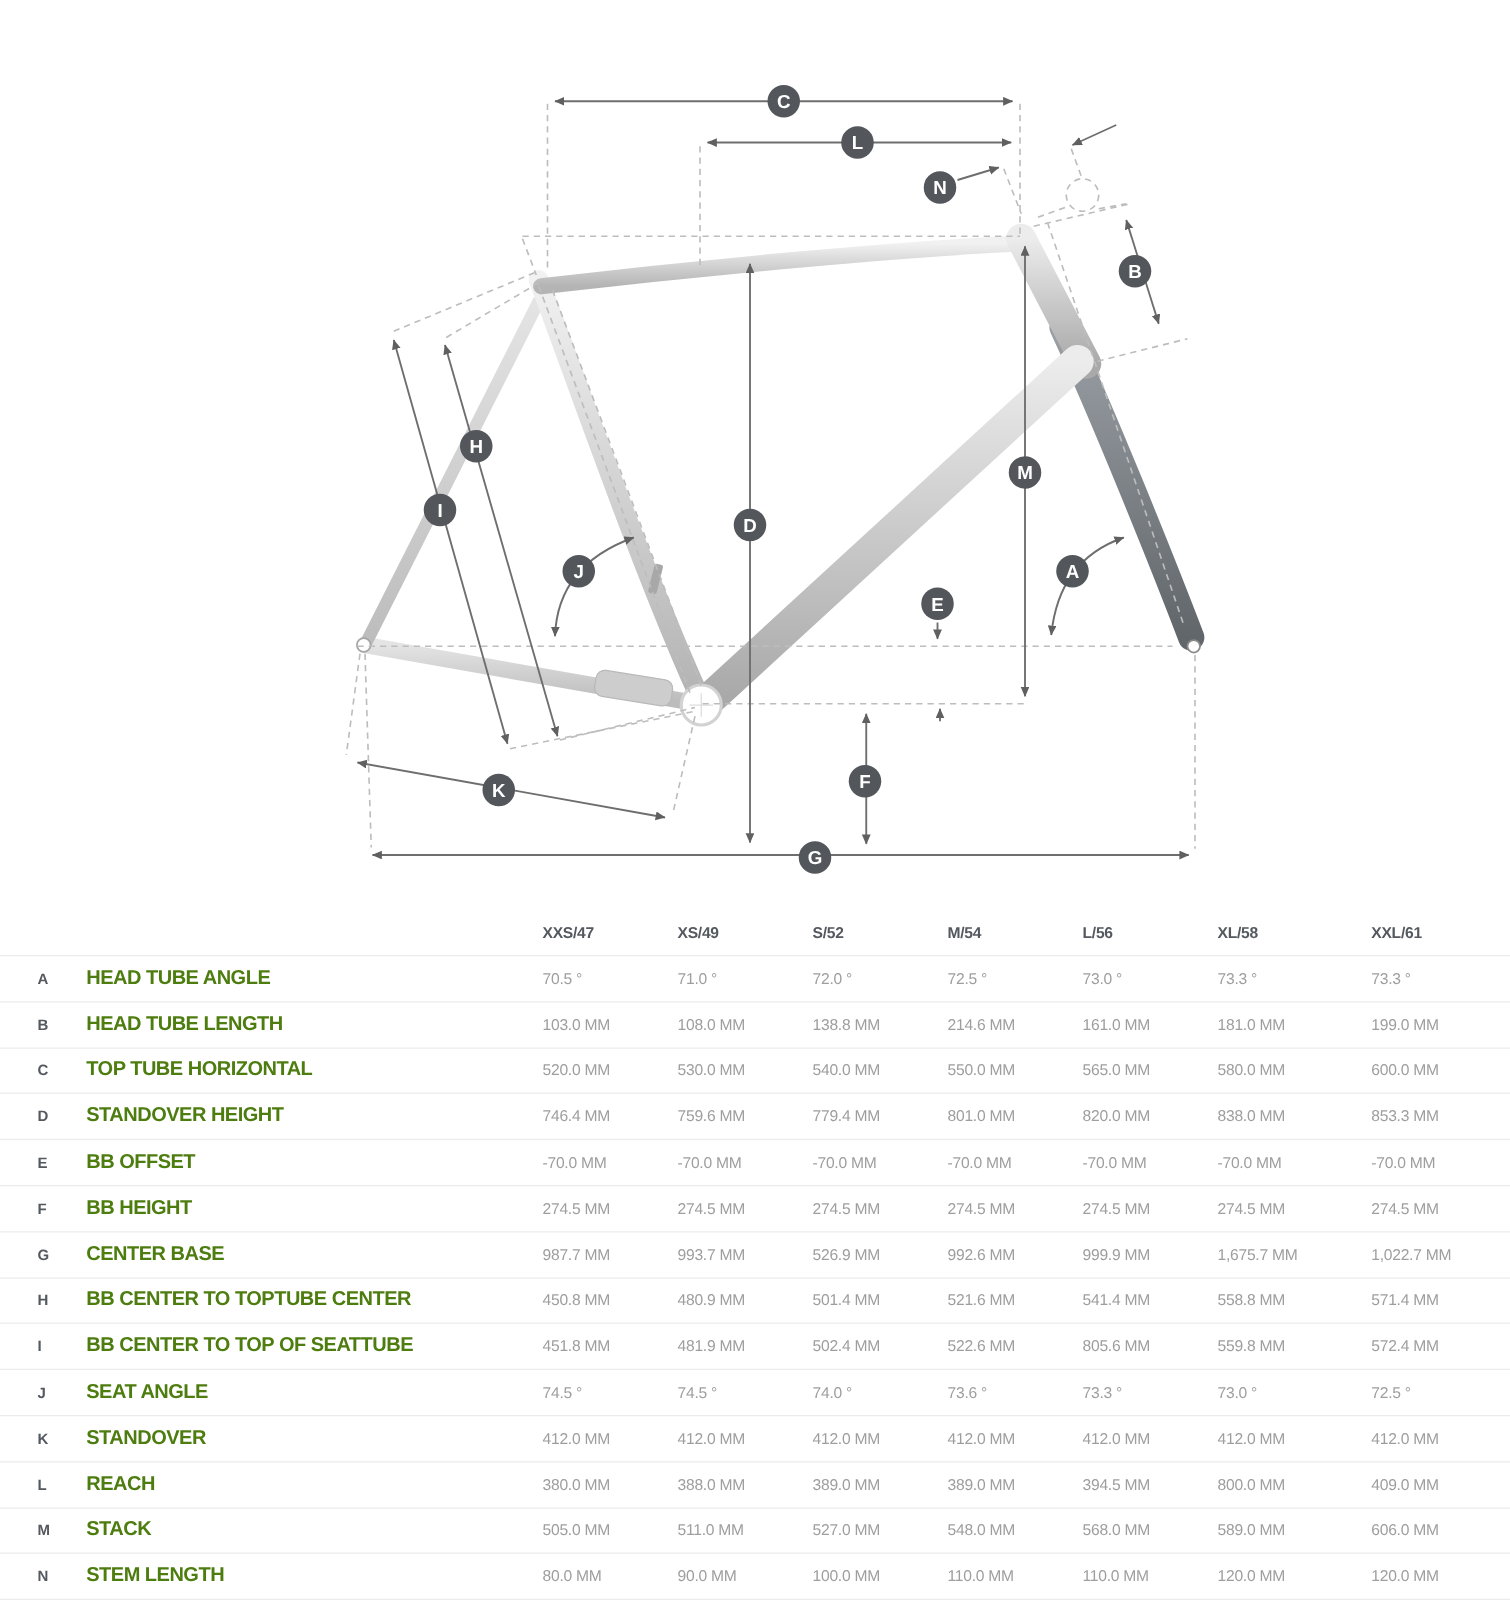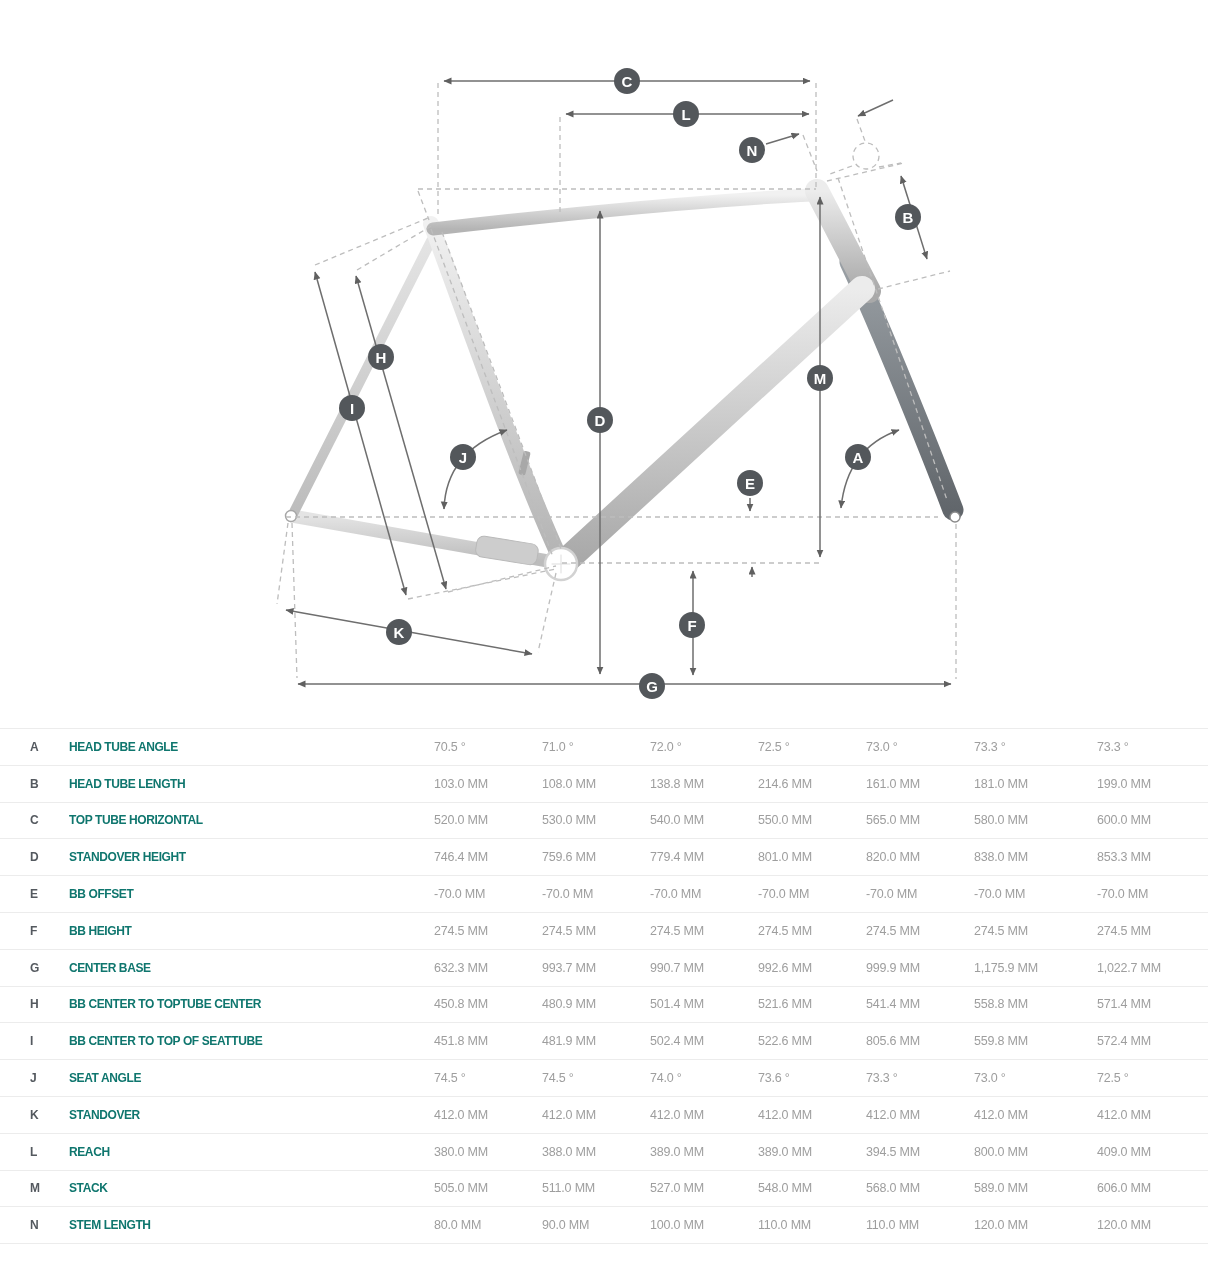--- a/index.html
+++ b/index.html
@@ -6,21 +6,21 @@
   .page{position:relative;width:1208px;height:1280px;background:#fff;overflow:hidden;
         font-family:"Liberation Sans",sans-serif;}
   #diagram{position:absolute;top:0;left:0;}
   #diagram text{font-family:"Liberation Sans",sans-serif;font-weight:bold;font-size:15px;fill:#ffffff;}
   #geo-table{position:absolute;top:728px;left:0;width:1208px;border-bottom:1px solid #ececec;}
   .trow{display:grid;grid-template-columns:39px 365px 108px 108px 108px 108px 108px 123px 1fr;
         padding-left:30px;height:35.8px;align-items:center;border-top:1px solid #ececec;box-sizing:content-box;}
   .trow.thead{height:36px;border-top:none;}
   .cell{white-space:nowrap;letter-spacing:-0.2px;}
   .cell.letter{font-weight:bold;font-size:12px;color:#54595f;}
-  .cell.label{font-weight:bold;font-size:12px;color:#0f766e;letter-spacing:-0.4px;}
+  .cell.label{font-weight:bold;font-size:16px;color:#4d7c0f;letter-spacing:-0.4px;}
   .cell.hsize{font-weight:bold;font-size:12.5px;color:#54595f;}
   .cell.value{font-size:12.5px;color:#9e9e9e;}
 </style>
 </head>
 <body>
 
 <div class="page">
 
   <svg id="diagram" width="1208" height="728" viewBox="0 0 1208 728">
     <defs>
@@ -162,20 +162,31 @@
           <text text-anchor="middle" dy="5.5">M</text>
         </g>
         <g transform="translate(752,150)">
           <circle r="13" fill="#53575b"></circle>
           <text text-anchor="middle" dy="5.5">N</text>
         </g>
       </g>
   </svg>
 
   <div id="geo-table">
+      <div class="trow thead">
+        <div class="cell letter"></div>
+        <div class="cell label"></div>
+        <div class="cell hsize">XXS/47</div>
+        <div class="cell hsize">XS/49</div>
+        <div class="cell hsize">S/52</div>
+        <div class="cell hsize">M/54</div>
+        <div class="cell hsize">L/56</div>
+        <div class="cell hsize">XL/58</div>
+        <div class="cell hsize">XXL/61</div>
+      </div>
       <div class="trow">
         <div class="cell letter">A</div>
         <div class="cell label">HEAD TUBE ANGLE</div>
         <div class="cell value">70.5 °</div>
         <div class="cell value">71.0 °</div>
         <div class="cell value">72.0 °</div>
         <div class="cell value">72.5 °</div>
         <div class="cell value">73.0 °</div>
         <div class="cell value">73.3 °</div>
         <div class="cell value">73.3 °</div>
@@ -231,26 +242,26 @@
         <div class="cell value">274.5 MM</div>
         <div class="cell value">274.5 MM</div>
         <div class="cell value">274.5 MM</div>
         <div class="cell value">274.5 MM</div>
         <div class="cell value">274.5 MM</div>
         <div class="cell value">274.5 MM</div>
       </div>
       <div class="trow">
         <div class="cell letter">G</div>
         <div class="cell label">CENTER BASE</div>
-        <div class="cell value">632.3 MM</div>
+        <div class="cell value">987.7 MM</div>
         <div class="cell value">993.7 MM</div>
-        <div class="cell value">990.7 MM</div>
+        <div class="cell value">526.9 MM</div>
         <div class="cell value">992.6 MM</div>
         <div class="cell value">999.9 MM</div>
-        <div class="cell value">1,175.9 MM</div>
+        <div class="cell value">1,675.7 MM</div>
         <div class="cell value">1,022.7 MM</div>
       </div>
       <div class="trow">
         <div class="cell letter">H</div>
         <div class="cell label">BB CENTER TO TOPTUBE CENTER</div>
         <div class="cell value">450.8 MM</div>
         <div class="cell value">480.9 MM</div>
         <div class="cell value">501.4 MM</div>
         <div class="cell value">521.6 MM</div>
         <div class="cell value">541.4 MM</div>

